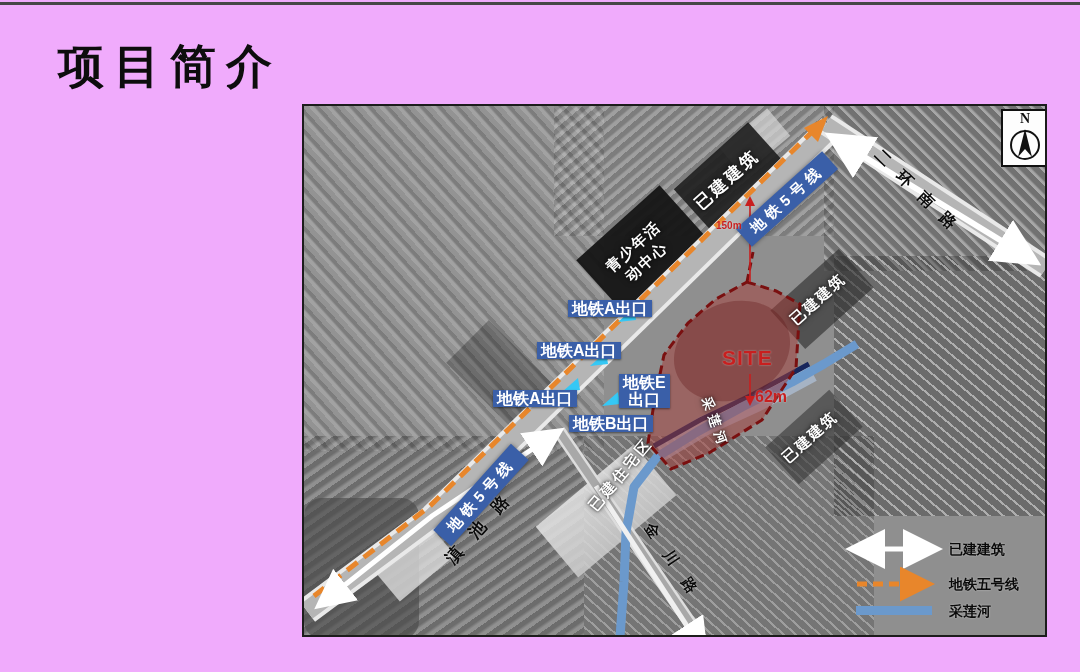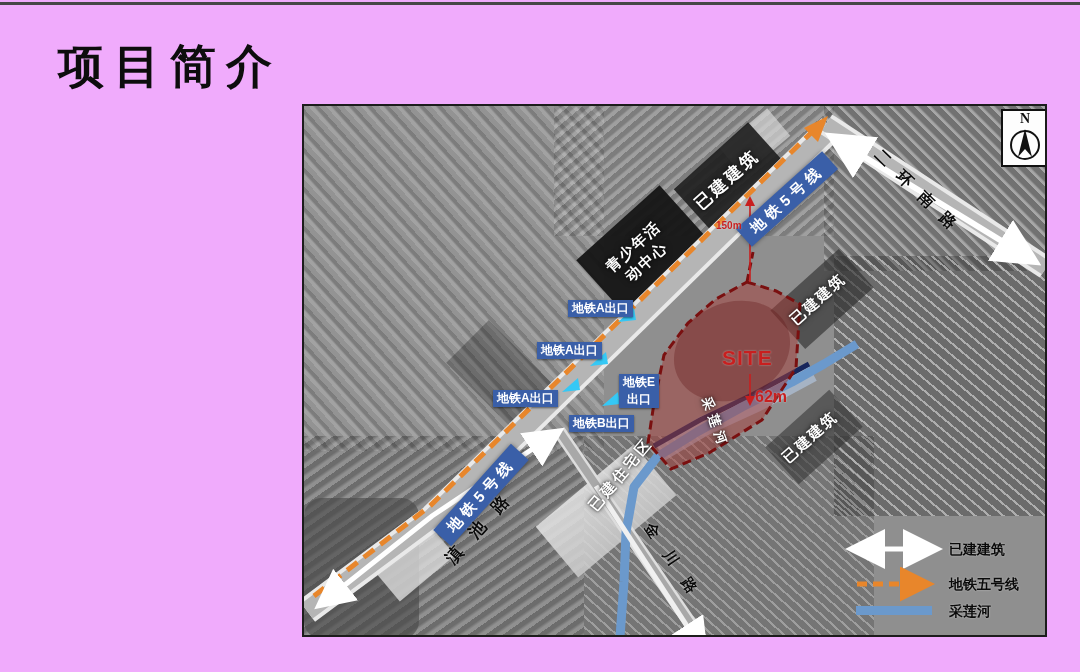--- a/index.html
+++ b/index.html
@@ -17,21 +17,21 @@
        box-sizing:border-box;background:#8f8f8f;overflow:hidden;}
   .map *{box-sizing:border-box;}
   .tex{position:absolute;pointer-events:none;}
   .maplabel{position:absolute;white-space:nowrap;font-weight:bold;}
   .wlab{color:#fff;text-shadow:0 0 3px rgba(0,0,0,.85),0 0 6px rgba(0,0,0,.5);}
   .blab{color:#0a0a0a;text-shadow:0 0 2px rgba(255,255,255,.65);}
   .rlab{color:#c81f1f;text-shadow:0 0 2px rgba(255,255,255,.5);}
   .banner{position:absolute;background:#3a5fa8;color:#fff;font-weight:bold;font-size:15px;
           letter-spacing:5px;text-align:center;line-height:24px;height:24px;width:116px;
           box-shadow:0 0 4px rgba(0,0,0,.4);}
-  .exit{position:absolute;background:#3a5fa8;color:#fff;font-weight:bold;font-size:12px;
+  .exit{position:absolute;background:#3a5fa8;color:#fff;font-weight:bold;font-size:16px;
         line-height:17px;padding:0 4px;white-space:nowrap;box-shadow:0 1px 2px rgba(0,0,0,.5);}
   .patch{position:absolute;}
   .north-box{position:absolute;left:697px;top:3px;width:48px;height:58px;background:#fdfdfd;
              border:2px solid #111;display:flex;flex-direction:column;align-items:center;}
   .north-n{font-family:"Liberation Serif","DejaVu Serif",serif;font-size:14px;font-weight:bold;color:#111;line-height:15px;}
   .legend-label{position:absolute;font-size:14px;font-weight:bold;color:#0a0a0a;text-shadow:0 0 2px rgba(255,255,255,.5);}
 </style>
 </head>
 <body>
 

